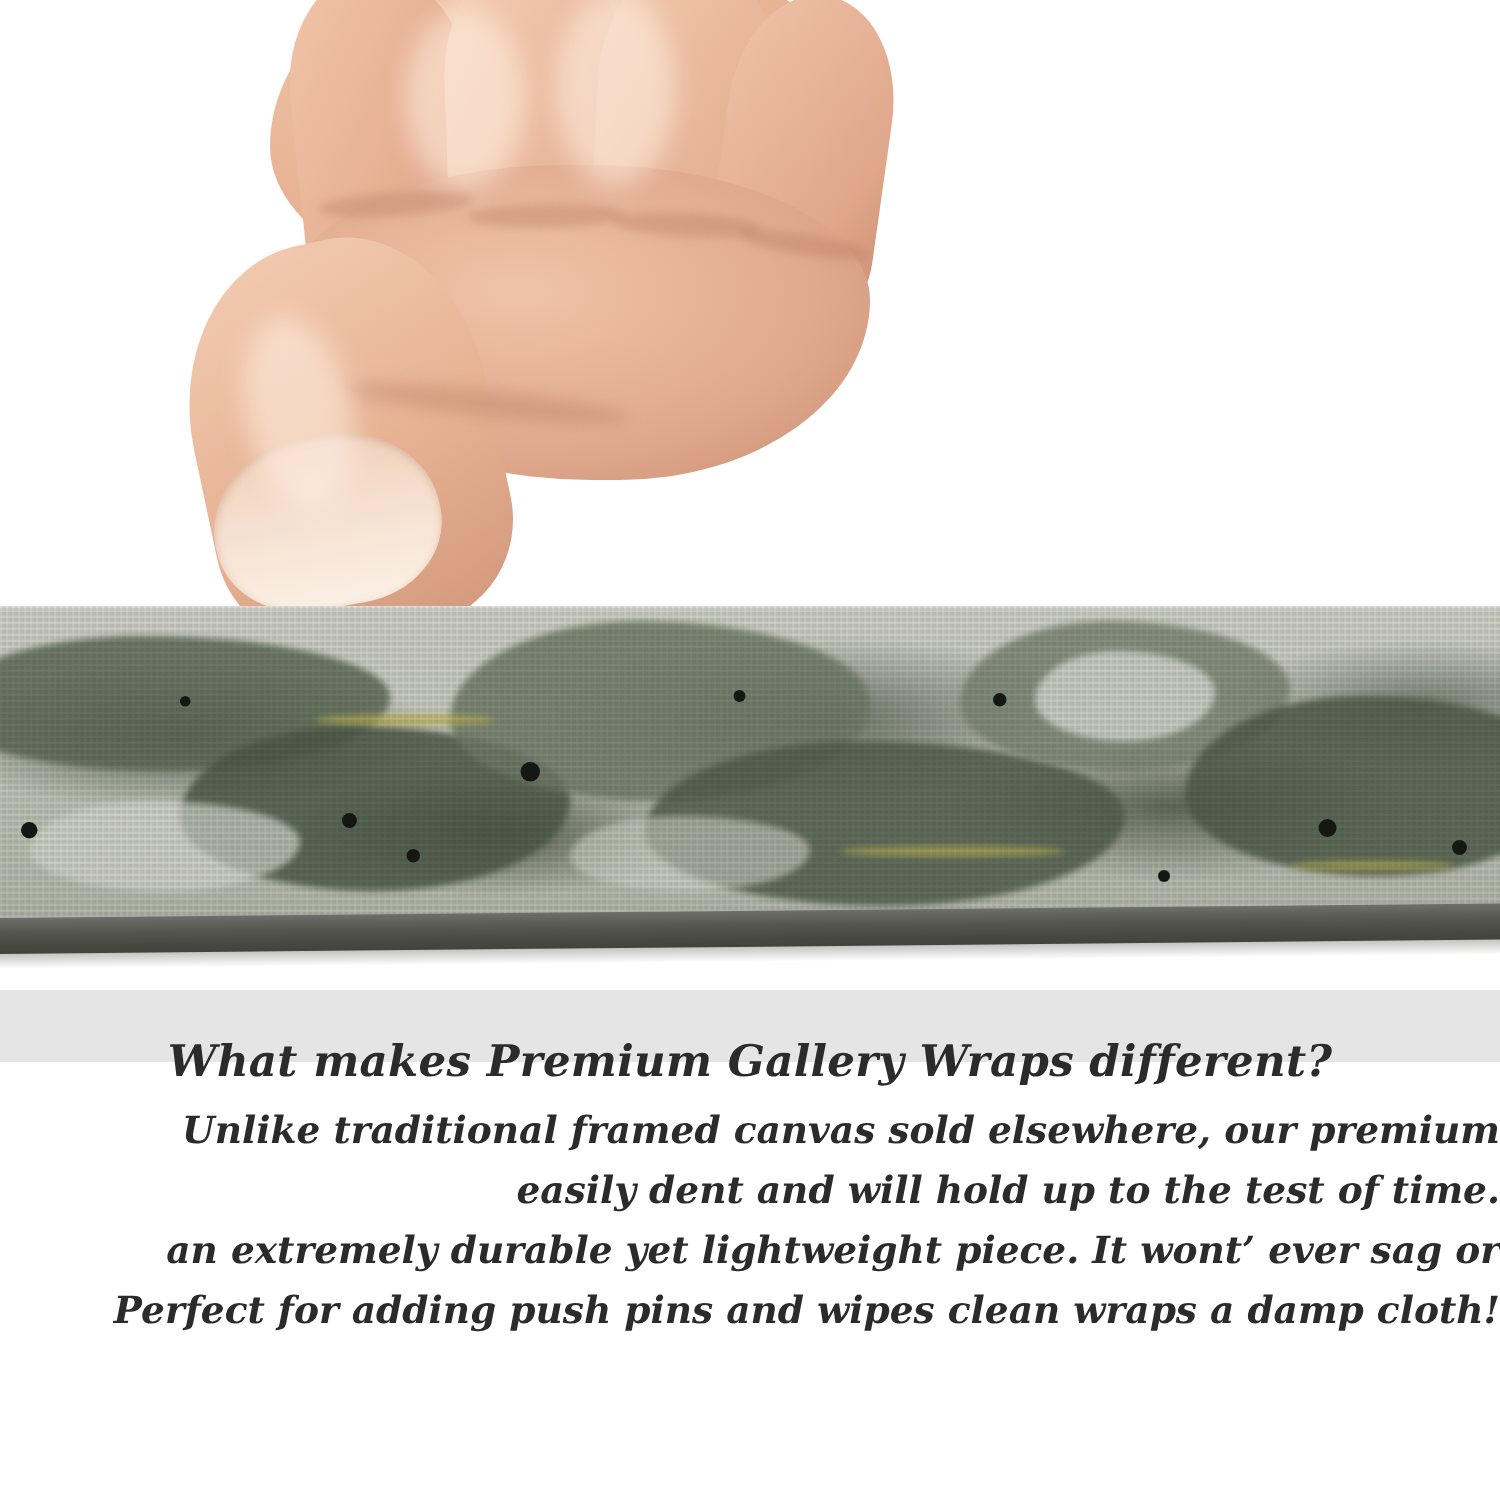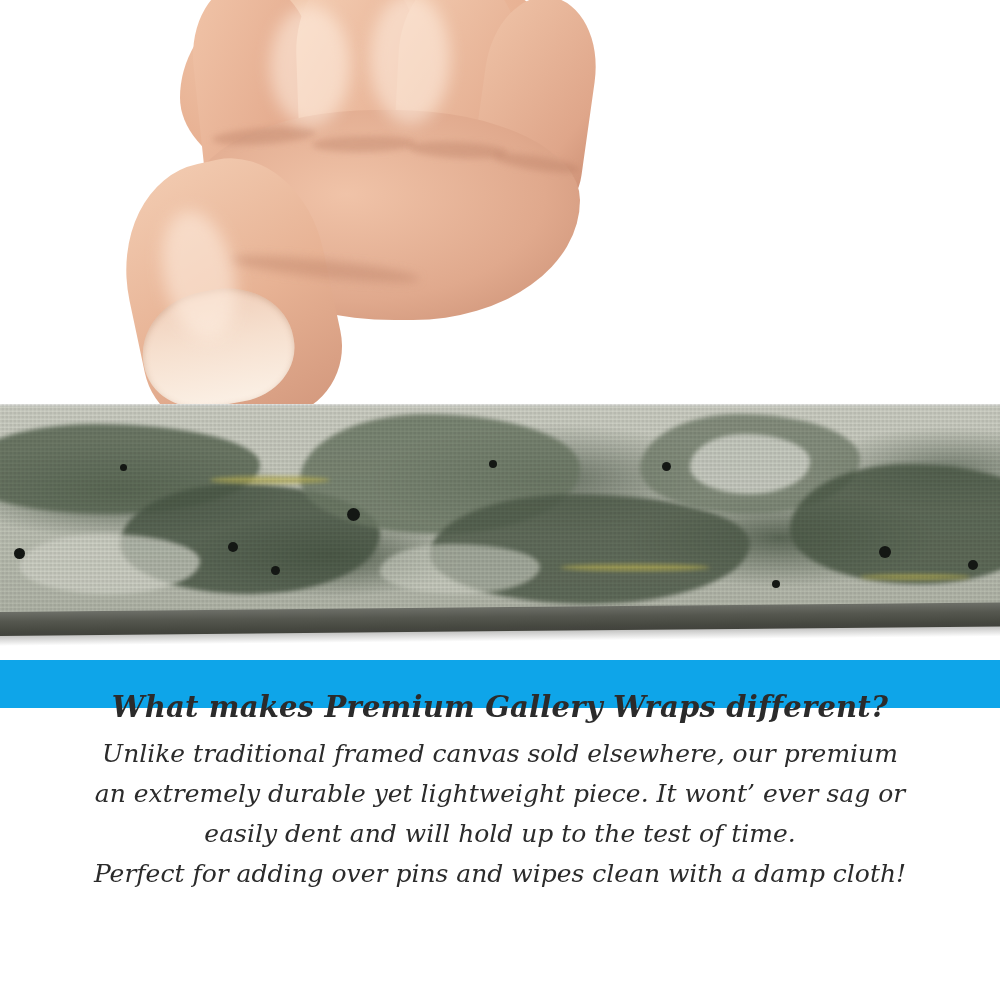--- a/index.html
+++ b/index.html
@@ -10,21 +10,21 @@
   body {
     width: 1000px;
     height: 1000px;
     overflow: hidden;
     font-family: "Liberation Sans", sans-serif;
   }
   .page {
     position: relative;
     width: 1000px;
     height: 708px;
-    background: #0ea5e9;
+    background: #e5e5e5;
   }
 
   
   .photo {
     position: absolute;
     left: 0;
     top: 0;
     width: 1000px;
     height: 660px;
     background: #ffffff;
@@ -197,21 +197,22 @@
   .caption h2 {
     margin: 0 0 10px 0;
     font-size: 29px;
     font-weight: 700;
     letter-spacing: 0.2px;
   }
   .caption p {
     margin: 0;
     font-size: 25px;
     line-height: 40px;
-    font-weight: 400;
+    font-weight: 700;
+    text-align: right;
   }
   .caption .line {
     display: block;
   }
 </style>
 </head>
 <body>
 
 <div class="page">
 
@@ -268,19 +269,19 @@
     </div>
 
     <div class="canvas-side"></div>
     <div class="canvas-shadow"></div>
   </div>
 
   <div class="caption">
     <h2>What makes Premium Gallery Wraps different?</h2>
     <p>
       <span class="line">Unlike traditional framed canvas sold elsewhere, our premium</span>
+      <span class="line">easily dent and will hold up to the test of time.</span>
       <span class="line">an extremely durable yet lightweight piece. It wont’ ever sag or</span>
-      <span class="line">easily dent and will hold up to the test of time.</span>
-      <span class="line">Perfect for adding over pins and wipes clean with a damp cloth!</span>
+      <span class="line">Perfect for adding push pins and wipes clean wraps a damp cloth!</span>
     </p>
   </div>
 
 </div>
 
 </body></html>

